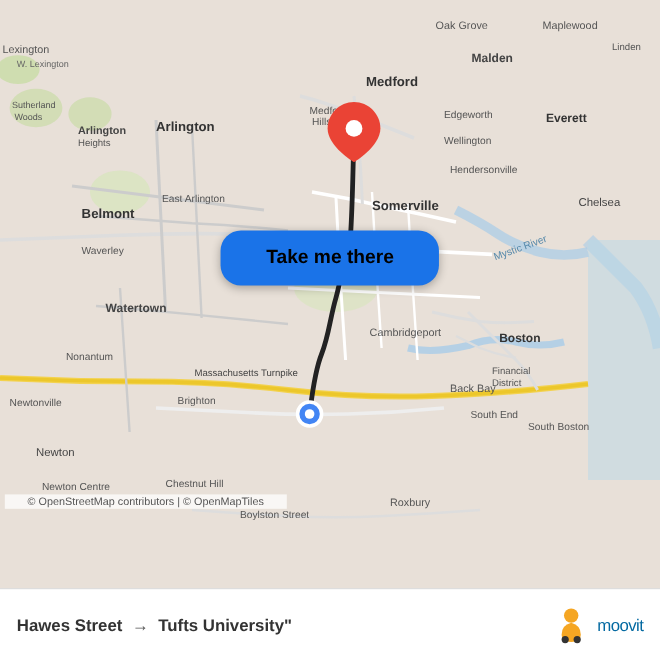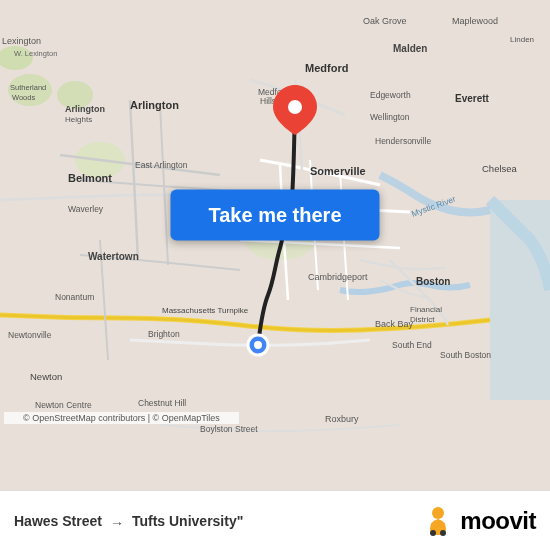--- a/index.html
+++ b/index.html
@@ -29,25 +29,25 @@
     .button-overlay {
       position: absolute;
       top: 50%;
       left: 50%;
       transform: translate(-50%, -50%);
       margin-top: -30px;
     }
 
     .take-me-there-btn {
       background: #1a73e8;
-      color: #ffffff;
+      color: #000000;
       border: none;
-      border-radius: 6px;
+      border-radius: 17px;
       padding: 14px 38px;
-      font-size: 20px;
+      font-size: 16px;
       font-weight: bold;
       cursor: pointer;
       white-space: nowrap;
       box-shadow: 0 2px 8px rgba(0,0,0,0.3);
     }
 
     
     .bottom-bar {
       position: absolute;
       bottom: 0;
@@ -237,15 +237,15 @@
     <span class="route-to">Tufts University"</span>
   </div>
   <div class="moovit-logo">
     <svg width="36" height="36" viewBox="0 0 36 36">
 
       <circle cx="18" cy="10" r="6" fill="#f5a623"></circle>
       <path d="M18,16 Q10,18 10,26 Q10,32 18,32 Q26,32 26,26 Q26,18 18,16Z" fill="#f5a623"></path>
       <circle cx="13" cy="30" r="3" fill="#333"></circle>
       <circle cx="23" cy="30" r="3" fill="#333"></circle>
     </svg>
-    <span style="font-size:24px; font-weight:bold; color:#000000; letter-spacing:-0.5px;">moovit</span>
+    <span style="font-size:14px; font-weight:normal; color:#0369a1; letter-spacing:-0.5px;">moovit</span>
   </div>
 </div>
 
 </body></html>

